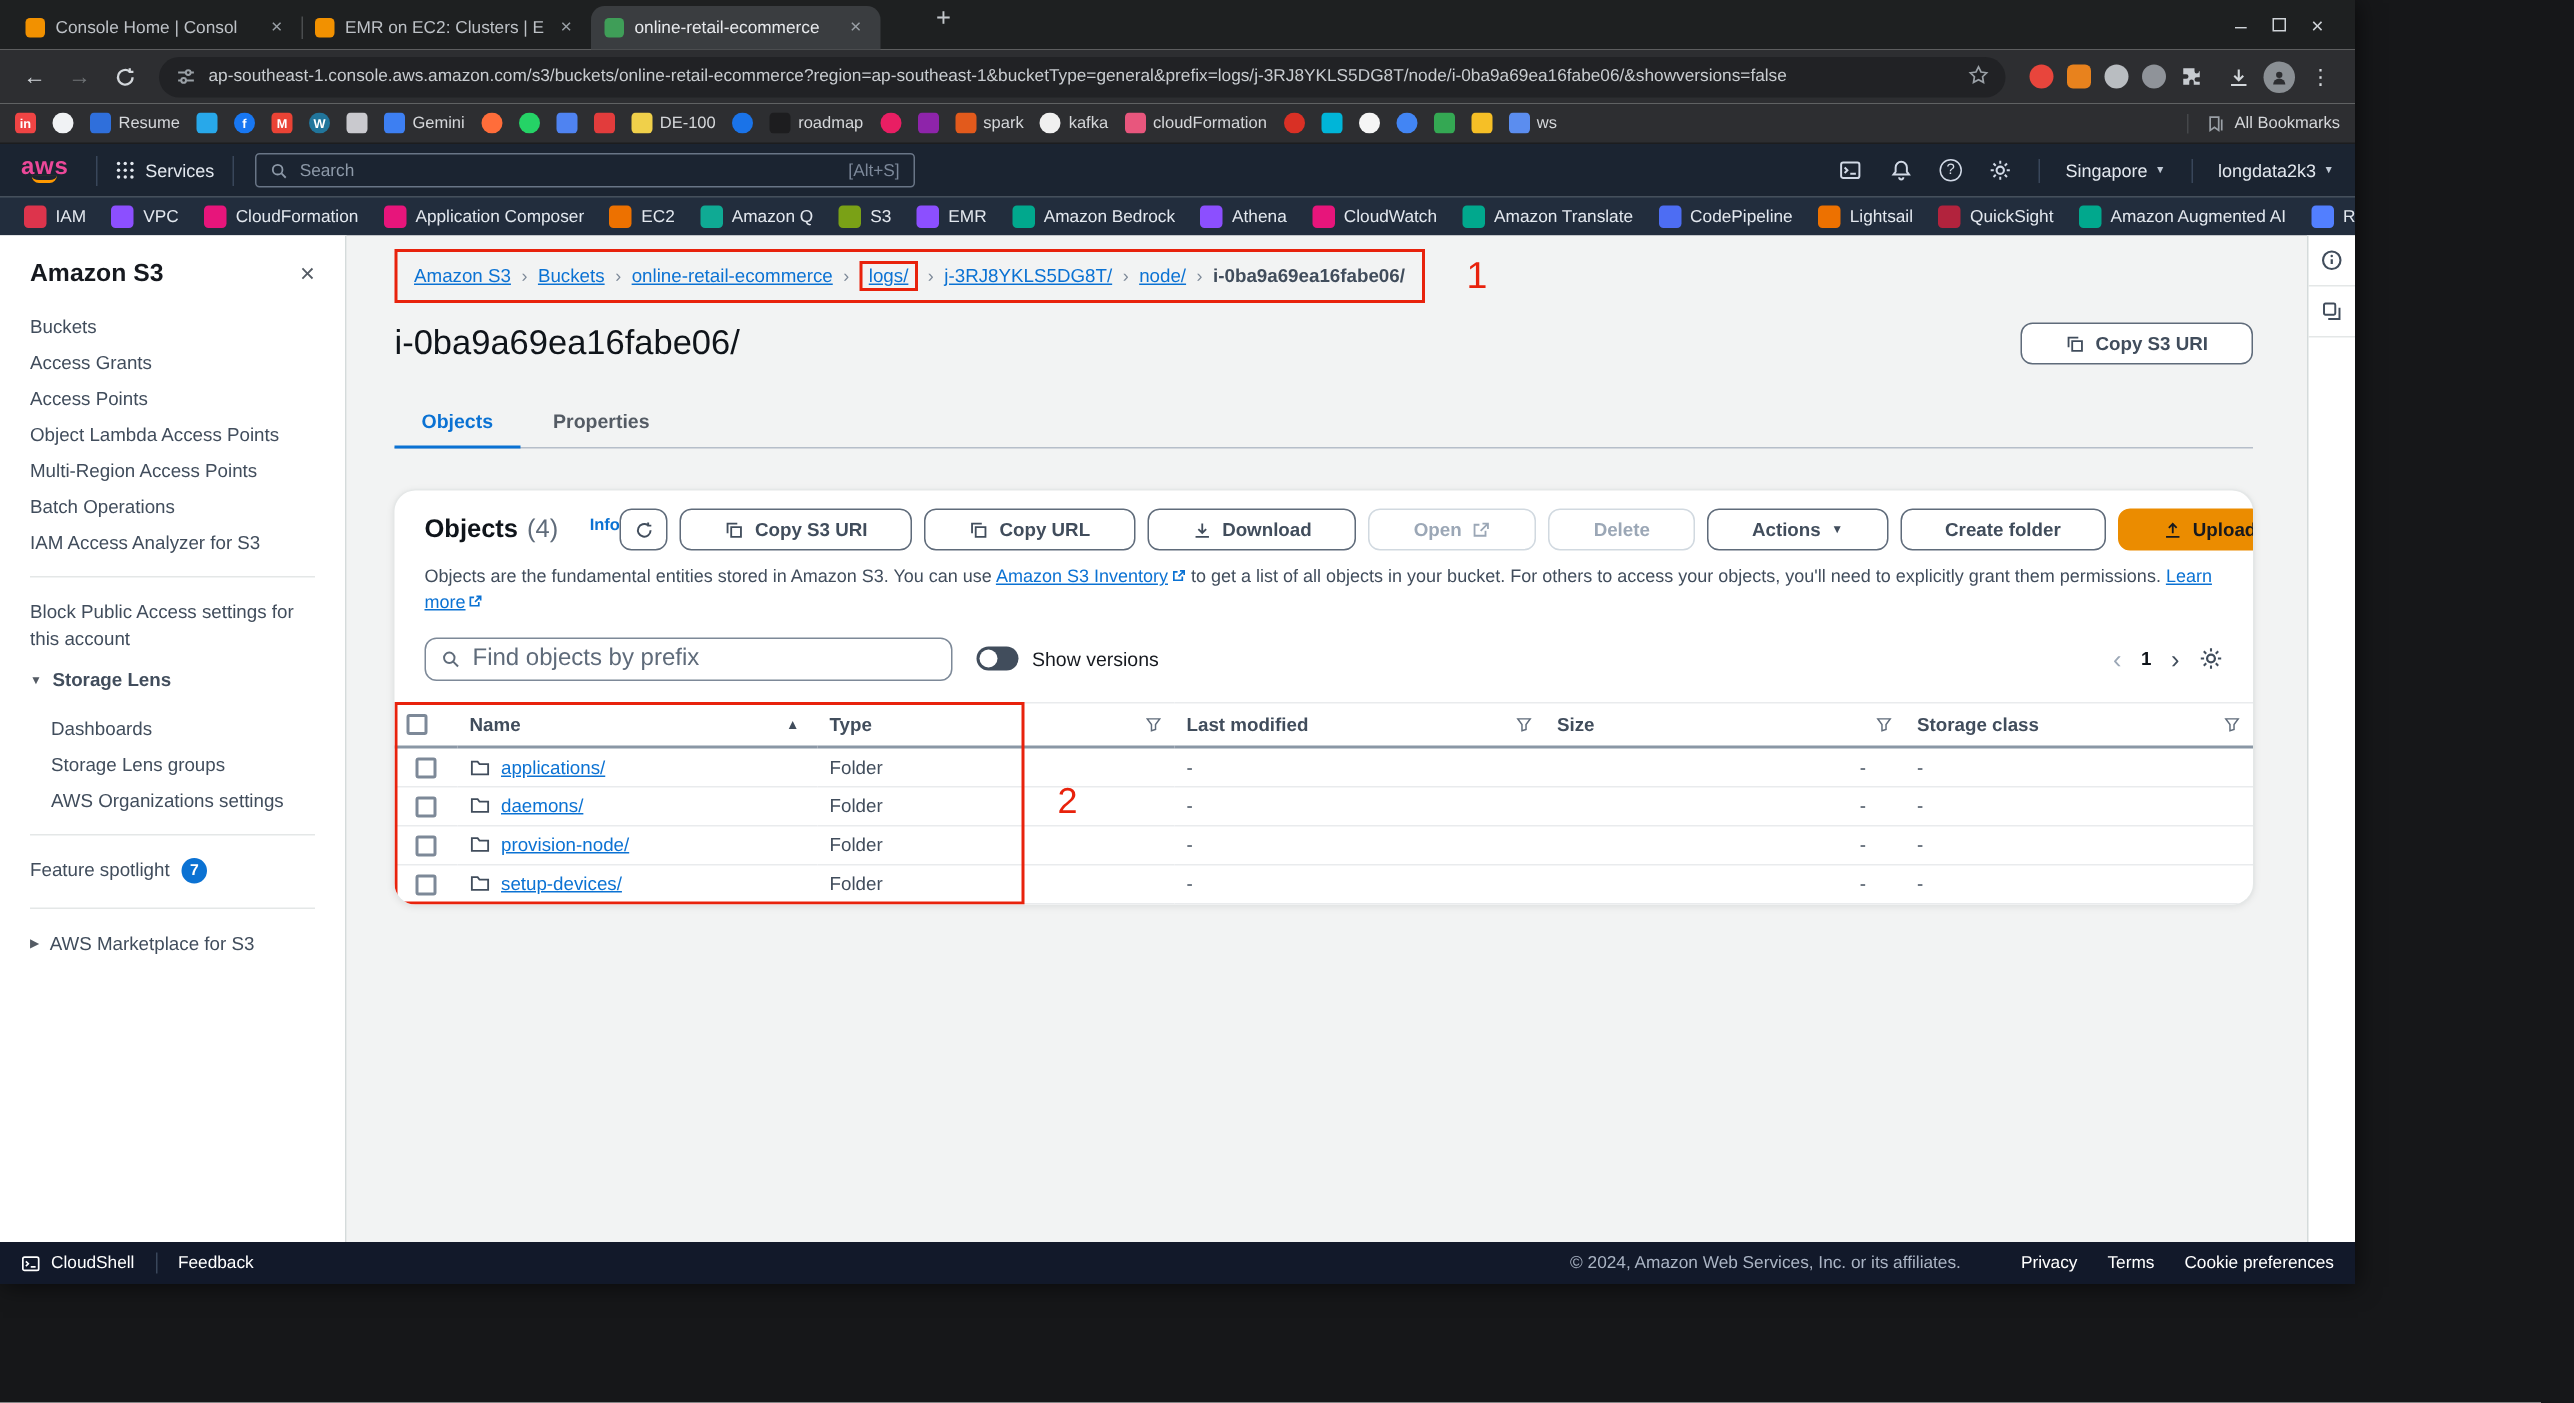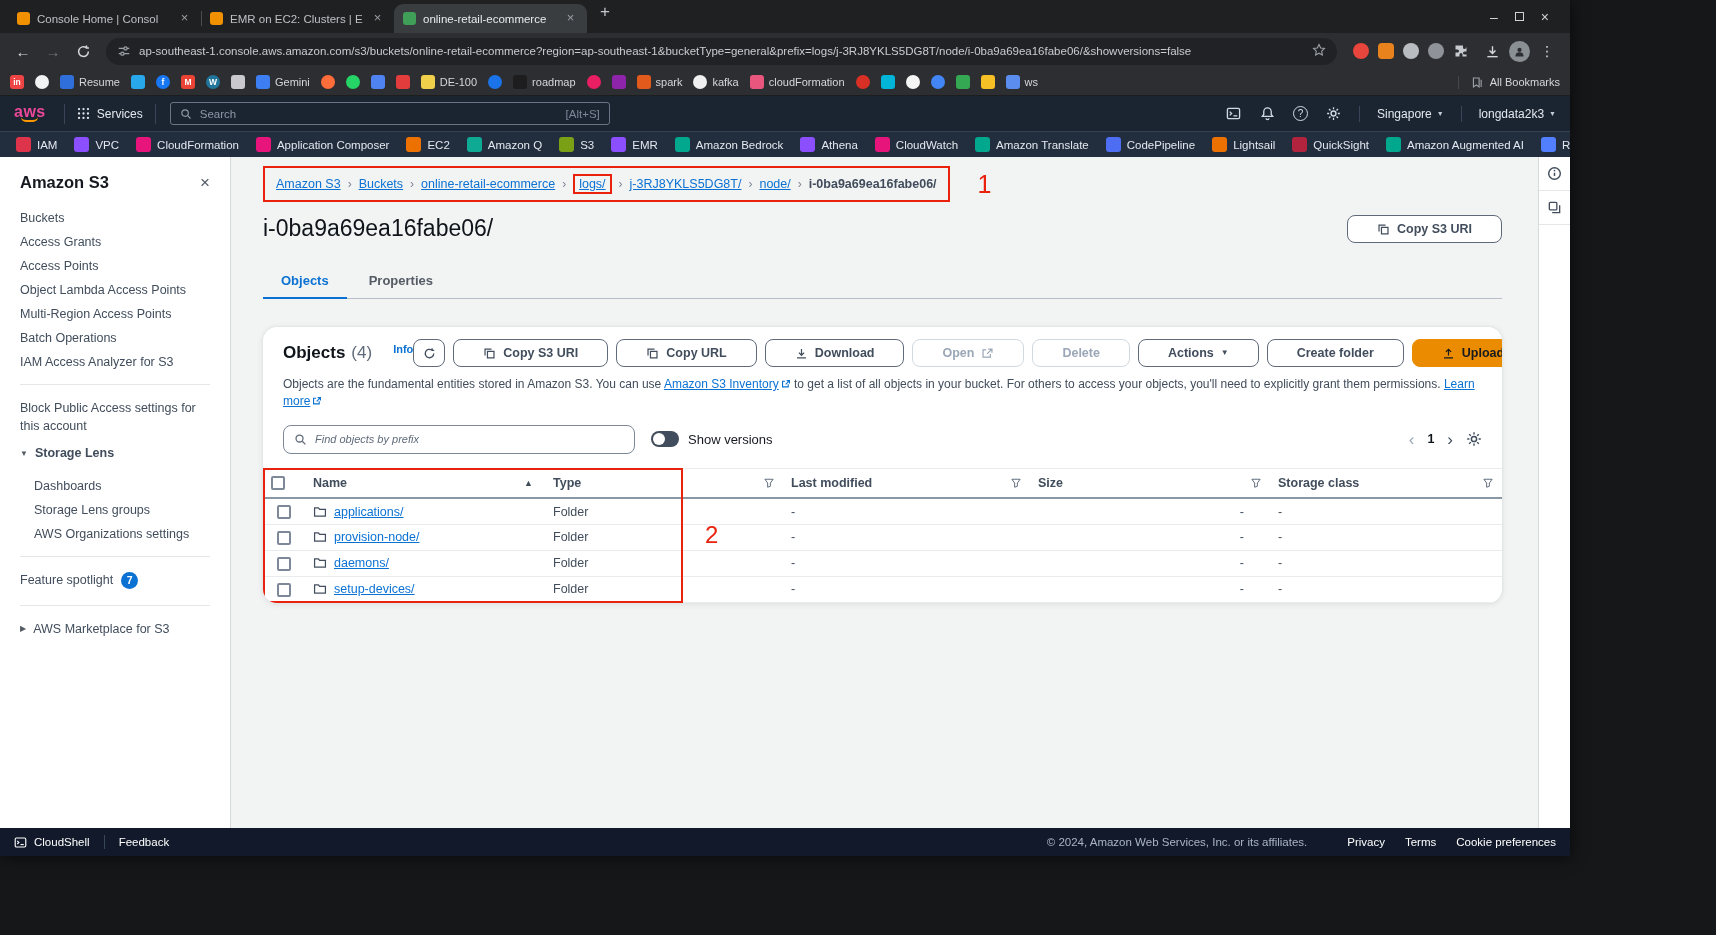--- a/index.html
+++ b/index.html
@@ -5,21 +5,21 @@
   :root{
     --ann:#e8220c; --upload:#eb8c00; --blue:#0b72d3;
   }
   *{margin:0;padding:0;box-sizing:border-box;}
   html,body{width:1716px;height:935px;overflow:hidden;}
   body{font-family:"Liberation Sans",sans-serif;background:#161719;}
   .screen{position:relative;width:1716px;height:935px;}
   .window{position:absolute;left:0;top:0;width:1570px;height:856px;display:flex;flex-direction:column;background:#fff;box-shadow:2px 2px 14px rgba(0,0,0,.55);}
 
   
-  .tabbar{height:33px;background:#1e2021;display:flex;align-items:flex-start;padding:0 8px;flex:none;}
+  .tabbar{height:33px;background:#1e2021;display:flex;align-items:flex-start;padding:0 8px;flex:none;gap:24px;}
   .tabs{display:flex;align-items:flex-end;height:100%;}
   .tab{width:193px;height:29px;display:flex;align-items:center;gap:7px;padding:0 9px;color:#bdc1c6;font-size:11.5px;border-radius:9px 9px 0 0;position:relative;}
   .tab:not(.active):not(:first-child)::before{content:"";position:absolute;left:0;top:7px;bottom:7px;width:1px;background:#4a4d4f;}
   .tab.active{background:#3a3d40;color:#e8eaed;}
   .favicon{width:13px;height:13px;border-radius:3px;flex:none;}
   .tab-title{flex:1;white-space:nowrap;overflow:hidden;}
   .tab-close{width:15px;height:15px;line-height:14px;text-align:center;border-radius:50%;font-size:13px;flex:none;color:#9aa0a6;}
   .newtab{width:24px;height:24px;margin:0 0 3px 6px;color:#c3c7cb;font-size:17px;line-height:23px;text-align:center;border-radius:50%;flex:none;}
   .wincontrols{margin-left:auto;display:flex;align-items:center;gap:17px;height:100%;padding-right:13px;color:#cfd3d8;font-size:14px;}
   .wc{cursor:default;display:inline-flex;align-items:center;}
@@ -131,21 +131,21 @@
   .info{font-size:11px;font-weight:700;color:var(--blue);margin-left:15px;position:relative;top:-5px;}
   .toolbar{display:flex;align-items:center;gap:8px;}
   .desc{padding:7px 20px 10px;font-size:12px;color:#414d5c;line-height:1.45;}
   .dlink{color:var(--blue);text-decoration:underline;}
   .dlink .bicon{display:inline-block;width:10px;height:10px;margin-left:2px;}
   .dlink .bicon svg{width:10px;height:10px;vertical-align:-1px;}
 
   .filter-row{display:flex;align-items:center;gap:16px;padding:4px 20px 14px;}
   .searchbox{width:352px;height:29px;border:1px solid #7d8998;border-radius:8px;display:flex;align-items:center;gap:8px;padding:0 10px;color:#5f6b7a;}
   .searchbox svg{width:13px;height:13px;flex:none;}
-  .searchbox .ph{font-size:11px;font-style:italic;color:#5f6b7a;}
+  .searchbox .ph{font-size:16px;color:#5f6b7a;}
   .toggle-wrap{display:flex;align-items:center;gap:9px;}
   .toggle{width:28px;height:16px;border-radius:8px;background:#414d5c;position:relative;display:inline-block;}
   .knob{position:absolute;left:2px;top:2px;width:12px;height:12px;border-radius:50%;background:#fff;}
   .tlabel{font-size:13px;color:#16191f;}
   .pager{margin-left:auto;display:flex;align-items:center;gap:13px;}
   .pchev{font-size:17px;color:#9ba7b6;line-height:1;}
   .pchev.dark{color:#414d5c;}
   .pnum{font-size:12.5px;font-weight:700;color:#0f141a;}
   .gearbtn{width:16px;height:16px;color:#414d5c;display:inline-flex;}
   .gearbtn svg{width:16px;height:16px;}
@@ -760,38 +760,38 @@
                     </tr>
                     <tr class="obj-row">
                       <td class="col-check"><span class="cb"></span></td>
                       <td>
                         <div class="namecell">
                           <span class="folder-ico">
                             <svg viewBox="0 0 16 16">
                               <path d="M1.8 3.2h4.4l1.4 1.8h6.6v7.8H1.8z" fill="none" stroke="currentColor" stroke-width="1.4"></path>
                             </svg>
                           </span>
-                          <a class="obj-link">provision-node/</a>
+                          <a class="obj-link">daemons/</a>
                         </div>
                       </td>
                       <td>Folder</td>
                       <td>-</td>
                       <td class="num">-</td>
                       <td>-</td>
                     </tr>
                     <tr class="obj-row">
                       <td class="col-check"><span class="cb"></span></td>
                       <td>
                         <div class="namecell">
                           <span class="folder-ico">
                             <svg viewBox="0 0 16 16">
                               <path d="M1.8 3.2h4.4l1.4 1.8h6.6v7.8H1.8z" fill="none" stroke="currentColor" stroke-width="1.4"></path>
                             </svg>
                           </span>
-                          <a class="obj-link">daemons/</a>
+                          <a class="obj-link">provision-node/</a>
                         </div>
                       </td>
                       <td>Folder</td>
                       <td>-</td>
                       <td class="num">-</td>
                       <td>-</td>
                     </tr>
                     <tr class="obj-row">
                       <td class="col-check"><span class="cb"></span></td>
                       <td>

